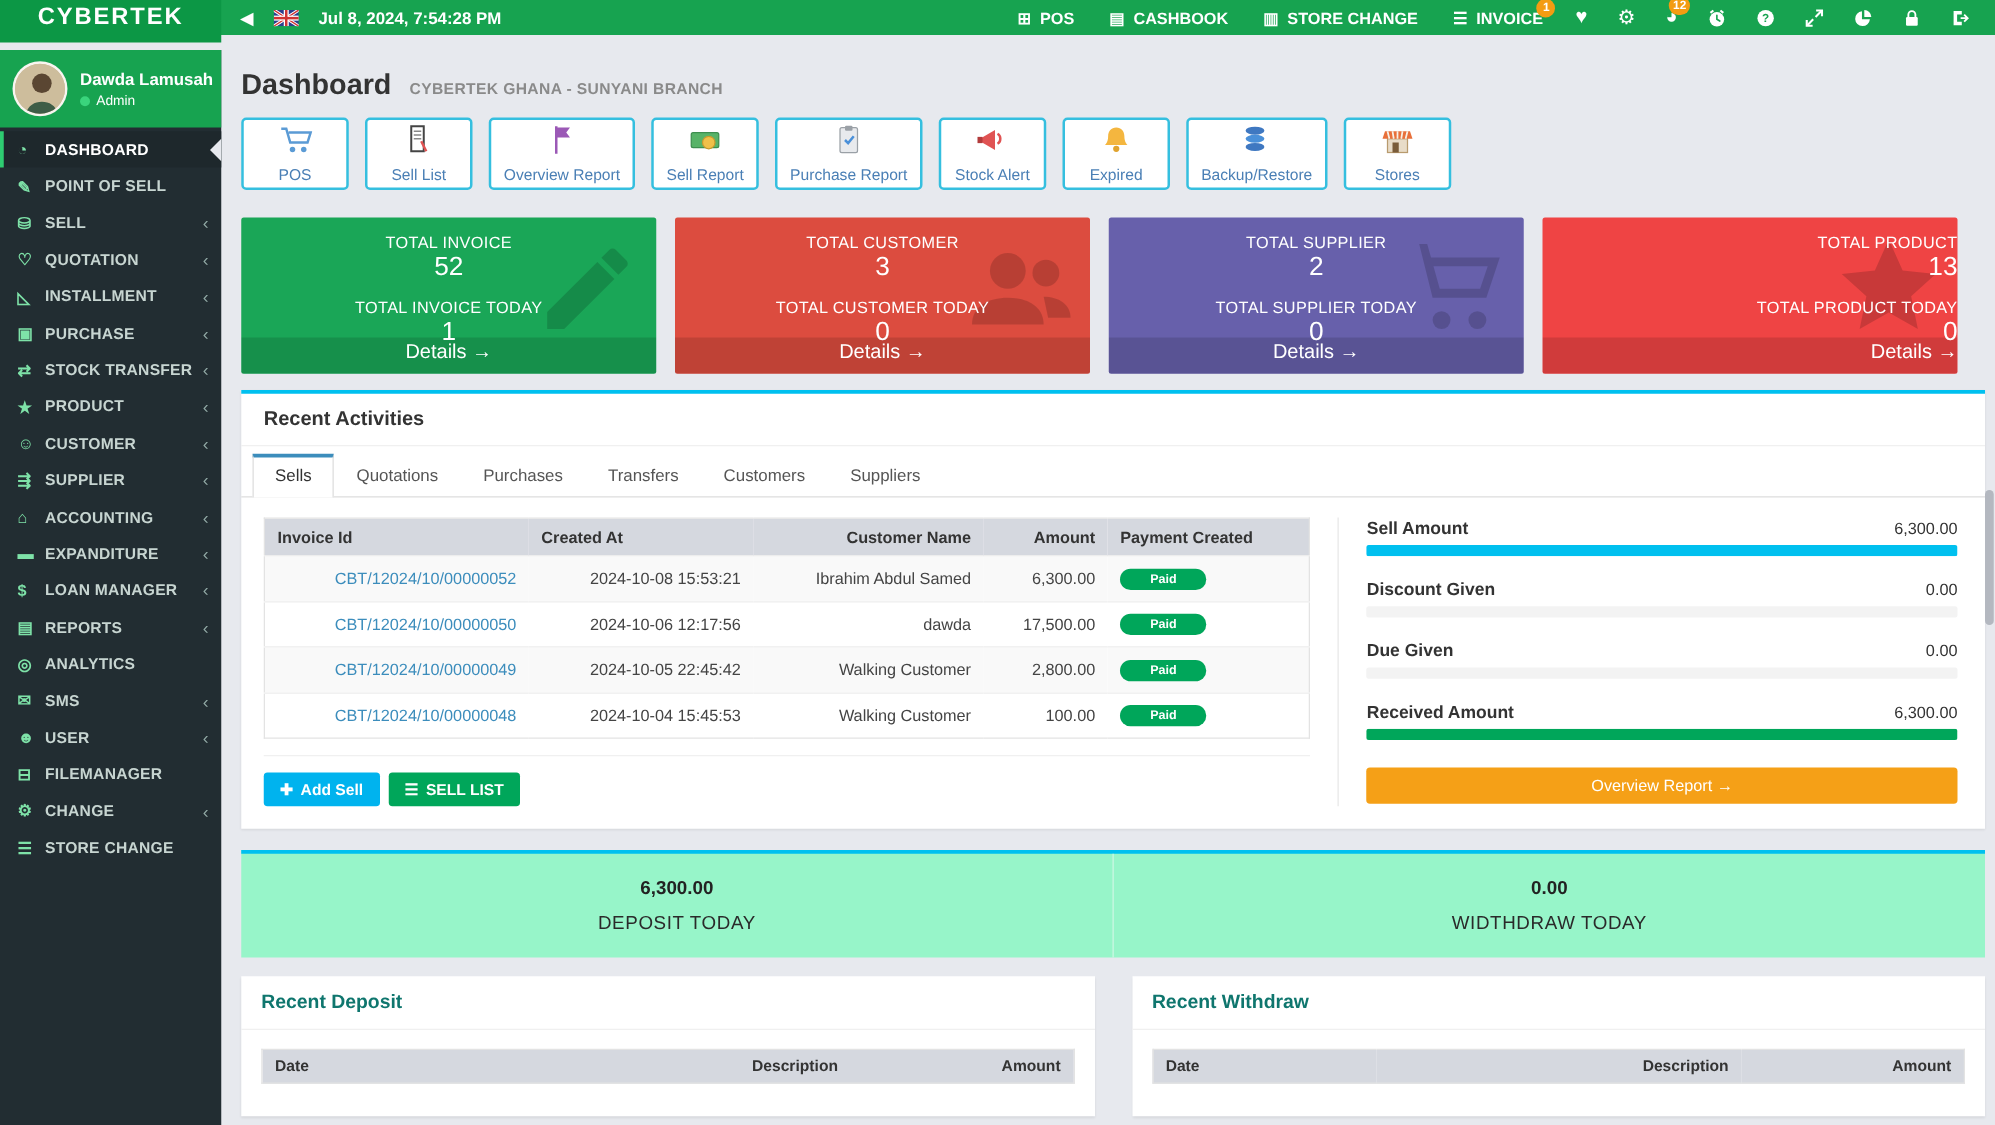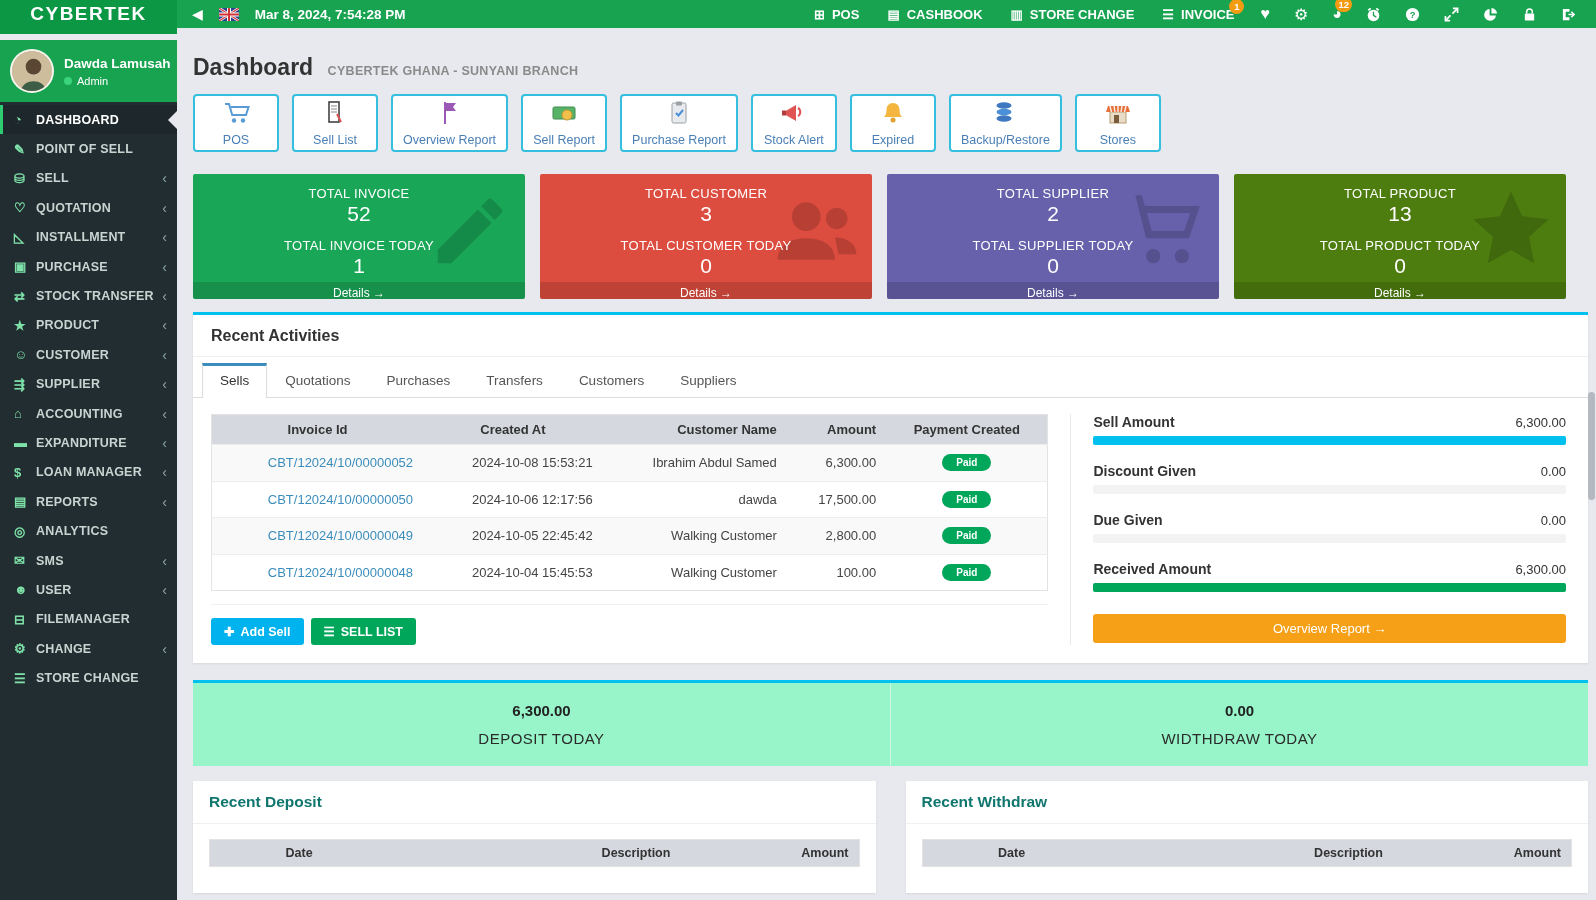--- a/index.html
+++ b/index.html
@@ -41,43 +41,43 @@
   .page-subtitle{font-size:12.5px;color:#8a8a8a;margin-left:10px;font-weight:600;letter-spacing:.3px}
 
   .quick-row{display:flex;gap:13px;margin:13px 8px 0 16px}
   .quick-btn{background:#fff;border:2px solid #35bfdf;border-radius:4px;min-width:86px;height:58px;display:flex;flex-direction:column;align-items:center;justify-content:center;gap:3px;padding:4px 10px;cursor:pointer}
   .quick-btn .ql{font-size:12.5px;color:#4a7fb5;white-space:nowrap}
 
   .cards-row{display:flex;gap:15px;margin:22px 30px 0 16px}
   .stat-card{flex:1;height:125px;position:relative;color:#fff;text-align:center;overflow:hidden;border-radius:2px}
   .sc-title{font-size:13px;margin-top:12px;letter-spacing:.3px}
   .sc-value{font-size:21px;font-weight:400;margin-top:1px}
-  .sc-footer{position:absolute;left:0;right:0;bottom:0;height:17px;background:rgba(0,0,0,.13);font-size:12px;line-height:23px;cursor:pointer}
+  .sc-footer{position:absolute;left:0;right:0;bottom:0;height:29px;background:rgba(0,0,0,.13);font-size:16px;line-height:23px;cursor:pointer}
   .sc-watermark{position:absolute;right:10px;top:14px;width:90px;height:86px}
   .sc-watermark svg{width:100%;height:100%;fill:rgba(0,0,0,.16)}
   .sc-text{position:relative;z-index:2}
 
   .panel{background:#fff;border-top:3px solid #00c0ef;margin:13px 8px 0 16px;box-shadow:0 1px 2px rgba(0,0,0,.08)}
   .panel-title{font-size:16px;font-weight:700;color:#333;padding:12px 18px 11px;border-bottom:1px solid #f0f0f0}
   .tabs{display:flex;border-bottom:1px solid #ddd;padding-left:9px;margin-top:6px}
   .tab{padding:9px 17px;font-size:13.5px;color:#555;cursor:pointer;border:1px solid transparent;border-bottom:none}
   .tab.active{background:#fff;border-color:#ddd;border-top:3px solid #3c8dbc;margin-bottom:-1px;padding-top:7px;color:#333}
 
   .panel-body{display:flex;padding:16px 22px 18px 18px}
   .left-col{width:63.5%;border-right:1px solid #e8e8e8;padding-right:22px}
   .right-col{flex:1;padding-left:22px}
 
   table.sells{width:100%;border-collapse:collapse;border:1px solid #e3e3e3;font-size:13px}
   .sells th{background:#d5d8df;color:#333;font-weight:700;height:30px;padding:0 10px}
   .sells td{height:36.5px;padding:0 10px;color:#444}
   .sells tbody tr{border-top:1px solid #ededed}
   .sells tbody tr:nth-child(odd){background:#f9f9f9}
-  .c-left{text-align:right}.c-right{text-align:right}.c-center{text-align:center}
+  .c-left{text-align:right}.c-right{text-align:right}.c-center{text-align:left}
   a.inv-link{color:#3c8dbc;text-decoration:none;cursor:pointer}
-  .badge-paid{display:inline-block;background:#00a65a;color:#fff;font-size:10px;font-weight:700;padding:3px 14px;border-radius:10px}
+  .badge-paid{display:inline-block;background:#00a65a;color:#fff;font-size:10px;font-weight:700;padding:3px 24px;border-radius:10px}
 
   .table-actions{border-top:1px solid #f0f0f0;padding-top:13px;margin-top:13px;display:flex;gap:7px}
   .btn{border:none;color:#fff;font-size:12.5px;padding:6px 13px;border-radius:3px;cursor:pointer;display:inline-flex;align-items:center;gap:6px;font-weight:600}
   .btn-add{background:#00b3ee}
   .btn-selllist{background:#00a65a}
 
   .sum-row{margin-bottom:18px}
   .sum-head{display:flex;justify-content:space-between;align-items:baseline;margin-bottom:6px}
   .sum-label{font-size:14px;font-weight:700;color:#333}
   .sum-value{font-size:13px;color:#333}
@@ -110,21 +110,21 @@
     <svg width="20" height="13" viewBox="0 0 20 13">
       <rect width="20" height="13" fill="#2b3f8e"></rect>
       <path d="M0 0l20 13M20 0L0 13" stroke="#fff" stroke-width="2.6"></path>
       <path d="M0 0l20 13M20 0L0 13" stroke="#d03434" stroke-width="1.1"></path>
       <rect x="8" width="4" height="13" fill="#fff"></rect>
         <rect y="4.5" width="20" height="4" fill="#fff"></rect>
       <rect x="9" width="2" height="13" fill="#d03434"></rect>
         <rect y="5.5" width="20" height="2" fill="#d03434"></rect>
     </svg>
   </span>
-  <span class="datetime">Mar 8, 2024, 7:54:28 PM</span>
+  <span class="datetime">Jul 8, 2024, 7:54:28 PM</span>
   <div class="tb-menu" id="tb-menu">
       <div class="tb-menu-item">
         <span class="g">⊞</span>
         <span>POS</span>
       </div>
       <div class="tb-menu-item">
         <span class="g">▤</span>
         <span>CASHBOOK</span>
       </div>
       <div class="tb-menu-item">
@@ -412,21 +412,21 @@
             <circle cx="17" cy="19" r="2"></circle>
           </svg></span>
         <div class="sc-text">
           <div class="sc-title">TOTAL SUPPLIER</div>
           <div class="sc-value">2</div>
           <div class="sc-title">TOTAL SUPPLIER TODAY</div>
           <div class="sc-value">0</div>
         </div>
         <div class="sc-footer">Details →</div>
       </div>
-      <div class="stat-card" style="background: #4d7c0f;">
+      <div class="stat-card" style="background: #ef4444; text-align: right;">
         <span class="sc-watermark"><svg viewBox="0 0 24 24">
             <path d="M12 1l3.1 6.9 7.4.8-5.5 5 1.5 7.3L12 17.3 5.5 21l1.5-7.3-5.5-5 7.4-.8z"></path>
           </svg></span>
         <div class="sc-text">
           <div class="sc-title">TOTAL PRODUCT</div>
           <div class="sc-value">13</div>
           <div class="sc-title">TOTAL PRODUCT TODAY</div>
           <div class="sc-value">0</div>
         </div>
         <div class="sc-footer">Details →</div>

